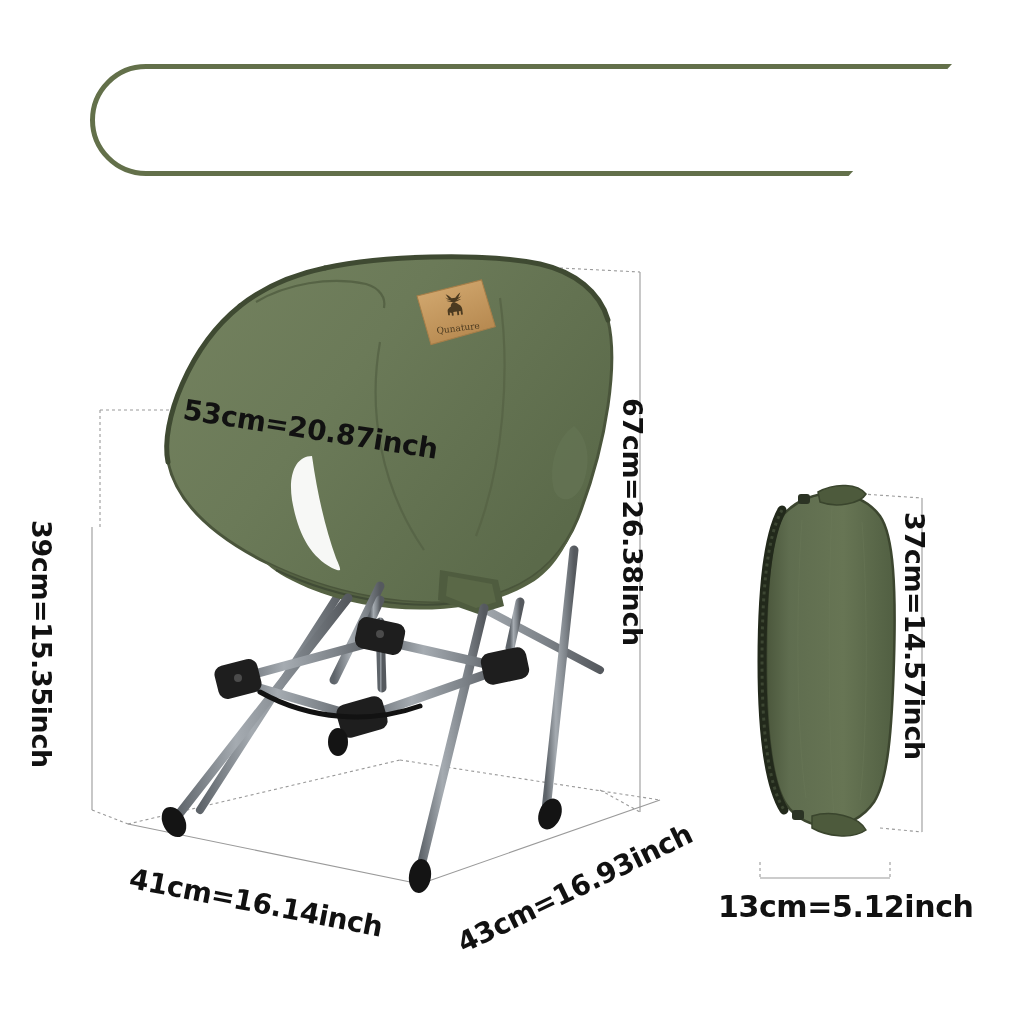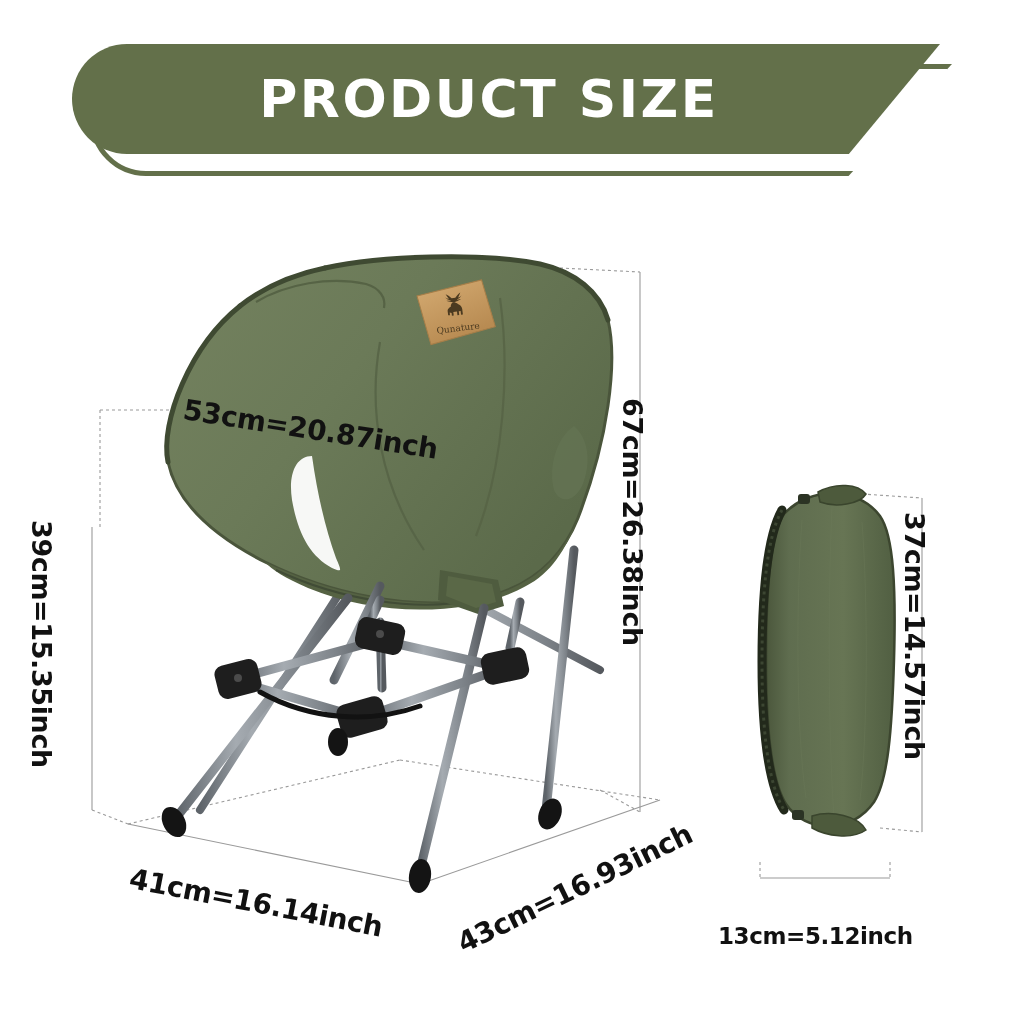--- a/index.html
+++ b/index.html
@@ -48,41 +48,38 @@
     font-family:"DejaVu Sans",sans-serif;
     white-space:nowrap;
     letter-spacing:-0.4px;
   }
   #lbl-width{left:186px;top:393px;font-size:28px;transform:rotate(9deg);transform-origin:left top;}
   #lbl-height{left:648px;top:398px;font-size:27px;transform:rotate(90deg);transform-origin:left top;}
   #lbl-depthleft{left:57px;top:520px;font-size:27px;transform:rotate(90deg);transform-origin:left top;}
   #lbl-front{left:133px;top:862px;font-size:28px;transform:rotate(11deg);transform-origin:left top;}
   #lbl-side{left:452px;top:930px;font-size:28px;transform:rotate(-26deg);transform-origin:left top;}
   #lbl-bagh{left:930px;top:512px;font-size:27px;transform:rotate(90deg);transform-origin:left top;}
-  #lbl-bagw{left:718px;top:889px;font-size:23px;margin-top:34px;}
+  #lbl-bagw{left:718px;top:889px;font-size:30px;}
   svg.guides{position:absolute;left:0;top:0;width:1024px;height:1024px;pointer-events:none;}
 
   
   #chair{position:absolute;left:80px;top:250px;width:620px;height:650px;}
   svg.chairsvg{position:absolute;left:0;top:0;}
 
   
   #bag{position:absolute;left:740px;top:480px;width:180px;height:370px;}
   svg.bagsvg{position:absolute;left:0;top:0;}
 </style>
 </head>
 <body>
 
 <div id="stage">
 
   <div class="banner-wrap">
     <div class="banner-outline"></div>
-    <div class="banner-main">
-      <div class="banner-title">PRODUCT SIZE</div>
-    </div>
   </div>
 
   <svg class="guides" viewBox="0 0 1024 1024">
     <g stroke="#9a9a9a" fill="none" stroke-width="1.1">
 
       <path d="M100 410 L205 410" stroke-dasharray="3,3"></path>
       <path d="M100 410 L100 527" stroke-dasharray="3,3"></path>
 
       <path d="M640 272 L640 812" stroke-dasharray="0"></path>
       <path d="M560 268 L640 272" stroke-dasharray="3,3"></path>

